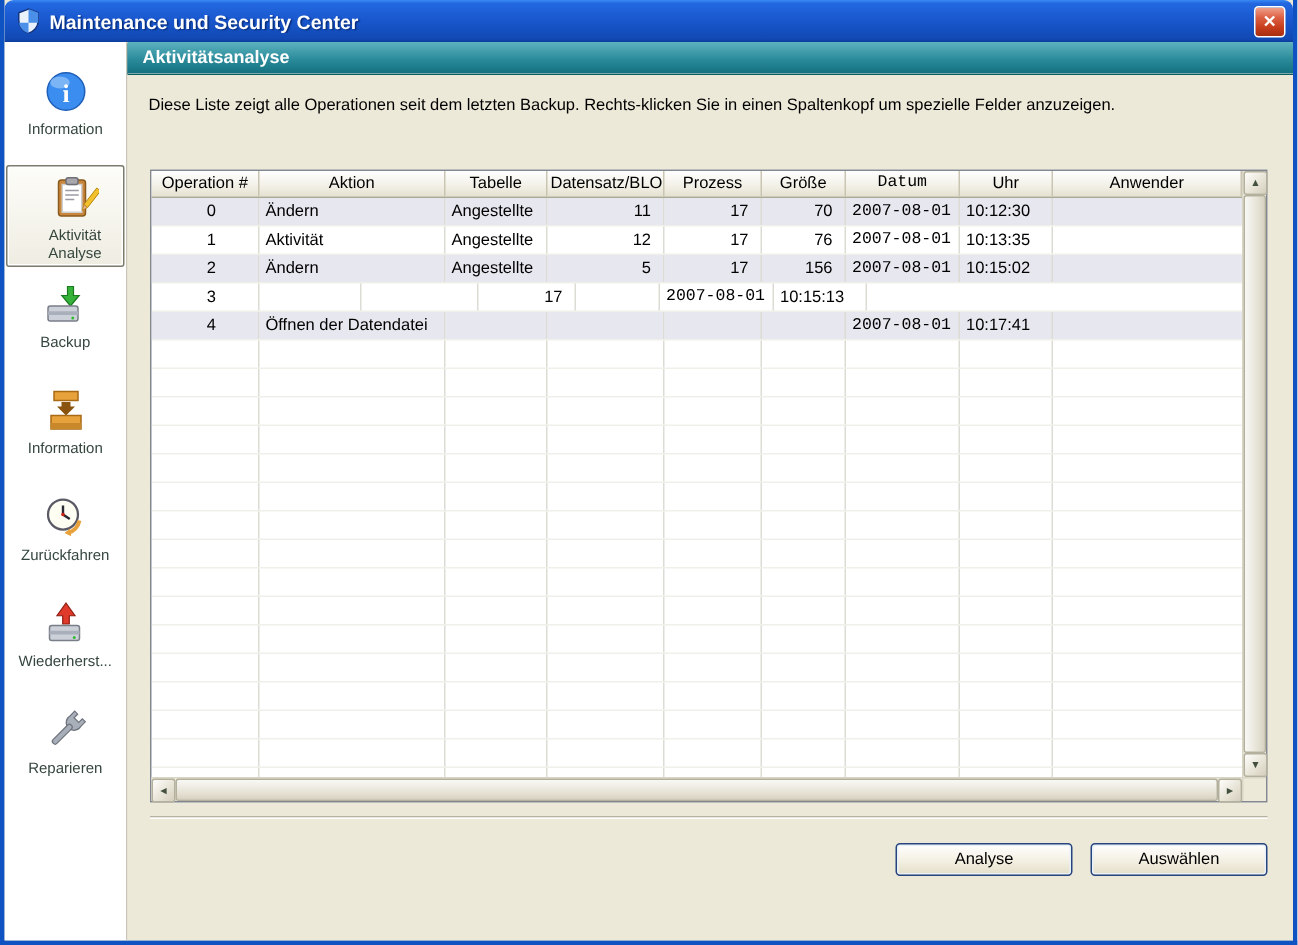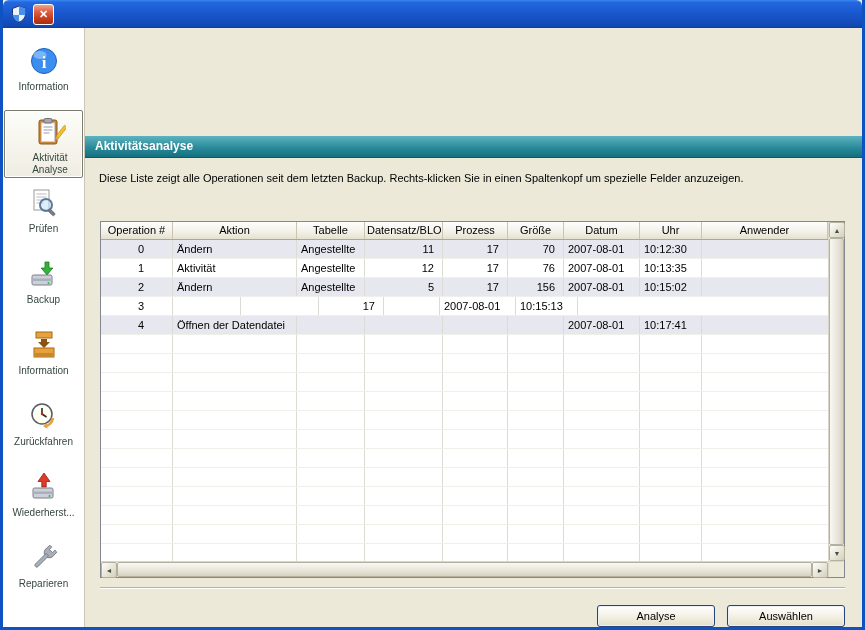--- a/index.html
+++ b/index.html
@@ -59,33 +59,33 @@
     background:linear-gradient(180deg,#fdfdf9,#efede2);
     box-shadow:inset 0 0 0 1px #ffffff;
     padding-left:13px;
   }
   .side-icon { width:34px; height:34px; flex:none; display:flex; align-items:center; justify-content:center; }
   .side-label {
     font-size:10px; line-height:12px; text-align:center; color:#35463d;
     max-width:78px;
   }
   
-  .main { flex:1; min-width:0; background:#ece9d8; display:flex; flex-direction:column;justify-content:flex-end; }
+  .main { flex:1; min-width:0; background:#ece9d8; display:flex; flex-direction:column; }
   .page-header {
     height:21px; flex:none;
     background:linear-gradient(180deg,#5db3bf 0%,#2b8b9b 55%,#13707f 100%);
     box-shadow:0 1px 0 #0c5a66;
     color:#fff; font-weight:bold; font-size:12px; line-height:21px;
     padding-left:10px;
   }
   .desc { margin:15px 10px 0 14px; white-space:nowrap; }
   
   .table-frame {
     margin:37px 17px 0 15px;
-    height:357px; flex:none;
+    height:422px; flex:none;
     background:#fff;
     border:1px solid #828790;
     display:grid;
     grid-template-columns:1fr 16px;
     grid-template-rows:1fr 16px;
   }
   .table-content { grid-column:1; grid-row:1; overflow:hidden; display:flex; flex-direction:column; min-width:0; }
   .thead {
     height:18px; flex:none; display:flex;
     background:linear-gradient(180deg,#fefefe 0%,#f2f0e6 60%,#e5e1d0 100%);
@@ -98,21 +98,21 @@
   }
   .tbody { flex:1; overflow:hidden; }
   .trow { display:flex; height:19px; line-height:18px; border-bottom:1px solid #f0f0ea; }
   .trow.alt .cell { background:#e7e7ef; }
   .cell {
     border-right:1px solid #dcdcd4;
     padding:0 4px; white-space:nowrap; overflow:hidden;
     flex:none;
   }
   .c0 { width:72px; } .c1 { width:124px; } .c2 { width:68px; } .c3 { width:78px; }
-  .c4 { width:65px; } .c5 { width:56px; } .c6 { width:76px; } .c7 { width:62px; }
+  .c4 { width:65px; } .c5 { width:56px; } .c6 { width:76px;font-family:Liberation Mono, monospace; } .c7 { width:62px; }
   .c8 { flex:1 1 auto; width:auto; border-right:none; }
   .tbody .num { text-align:right; padding-right:8px; }
   .tbody .c0.num { padding-right:28px; }
   
   .vscroll { grid-column:2; grid-row:1; background:#f2f0e3; display:flex; flex-direction:column; border-left:1px solid #d9d6c6; }
   .hscroll { grid-column:1; grid-row:2; background:#f2f0e3; display:flex; border-top:1px solid #d9d6c6; }
   .corner  { grid-column:2; grid-row:2; background:#ece9d8; border-left:1px solid #d9d6c6; border-top:1px solid #d9d6c6; }
   .sbtn {
     width:16px; height:16px; flex:none;
     background:linear-gradient(135deg,#fdfdfb 0%,#e6e2d4 60%,#d4cfbe 100%);
@@ -152,20 +152,21 @@
 <div class="window">
 
   <div class="titlebar">
     <span class="side-icon" style="width:17px;height:19px">
       <svg width="16" height="18" viewBox="0 0 16 18">
         <path d="M8 1l6.5 2.5v5c0 4.5-3 7.6-6.5 8.6C4.5 16.1 1.5 13 1.5 8.5v-5z" fill="#eaf2fc" stroke="#16357f"></path>
         <path d="M8 1l6.5 2.5v5c0 .6-.05 1.1-.15 1.6H8z" fill="#4a90e8"></path>
         <path d="M1.6 10.1c.7 3.6 3.2 6 6.4 7V10.1z" fill="#4a90e8"></path>
       </svg>
     </span>
+    <span class="title-text">Maintenance und Security Center</span>
     <span class="close-btn">
         <span>✕</span>
       </span>
   </div>
 
   <div class="win-body">
 
     <div class="sidebar">
 
       <div class="side-item">
@@ -188,31 +189,20 @@
             <path d="M9.5 11h9M9.5 14h9M9.5 17h6" stroke="#9a9aa6" fill="none"></path>
             <g transform="rotate(38 25 19)">
               <rect x="23.4" y="8" width="3.2" height="14" fill="#f2c12e" stroke="#b8860b" stroke-width="0.6"></rect>
               <path d="M23.4 22l1.6 3.6 1.6-3.6z" fill="#e8b08a" stroke="#b8860b" stroke-width="0.5"></path>
             </g>
           </svg>
         </span>
         <span class="side-label">Aktivität Analyse</span>
       </div>
 
-      <div class="side-item">
-        <span class="side-icon">
-          <svg width="32" height="32" viewBox="0 0 32 32">
-            <rect x="6" y="3" width="15" height="20" fill="#fff" stroke="#9a9a9a"></rect>
-            <path d="M8.5 7h10M8.5 10h10M8.5 13h10M8.5 16h7" stroke="#b9b9c4" fill="none"></path>
-            <circle cx="18" cy="18" r="6" fill="rgba(198,224,244,0.55)" stroke="#5a7a9a" stroke-width="2"></circle>
-            <rect x="22" y="21.4" width="3.2" height="8" rx="1.4" transform="rotate(-45 23.6 25.4)" fill="#7a7a85" stroke="#5c5c66" stroke-width="0.5"></rect>
-          </svg>
-        </span>
-        <span class="side-label">Prüfen</span>
-      </div>
 
       <div class="side-item">
         <span class="side-icon">
           <svg width="32" height="32" viewBox="0 0 32 32">
             <path d="M21 4v6h3.8L19 17l-5.8-7H17V4z" fill="#35b23a" stroke="#1a7a20" stroke-width="0.8"></path>
             <rect x="4" y="17" width="20" height="10" rx="1.5" fill="#ccd0d8" stroke="#7a7e88"></rect>
             <rect x="4" y="20.5" width="20" height="2.5" fill="#a9afbb"></rect>
             <circle cx="20.5" cy="25" r="1" fill="#33bb33"></circle>
           </svg>
         </span>

